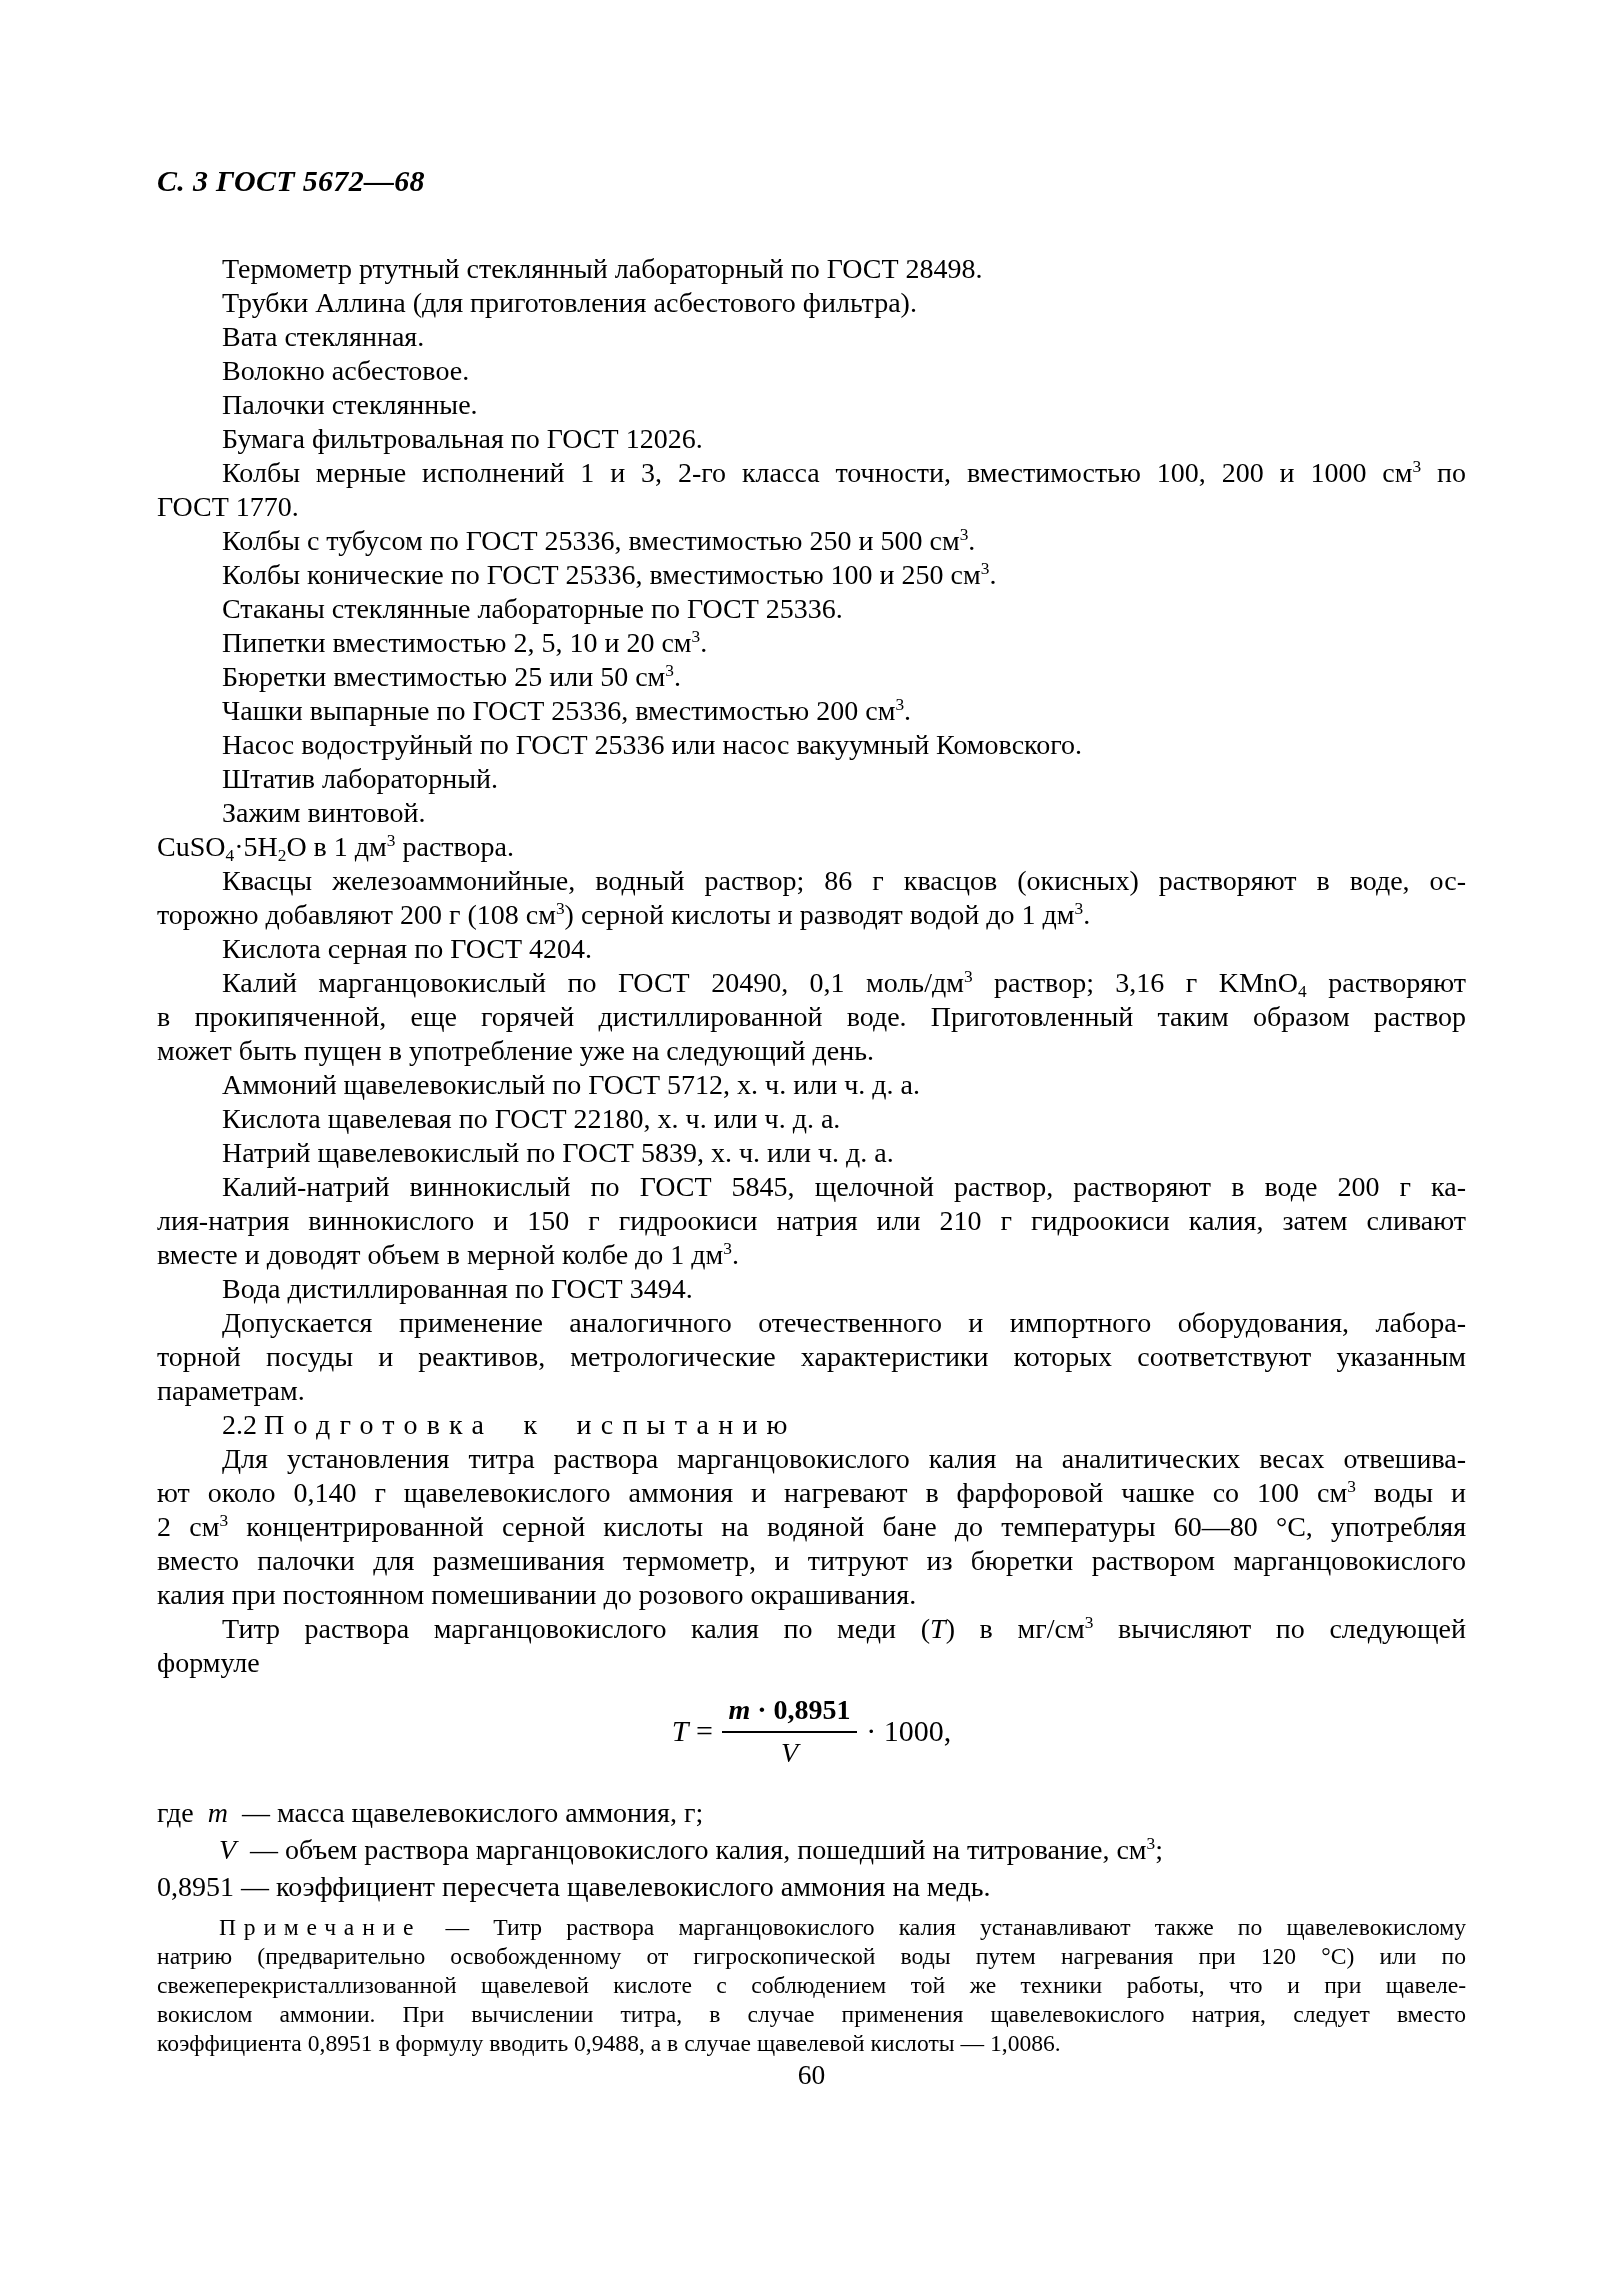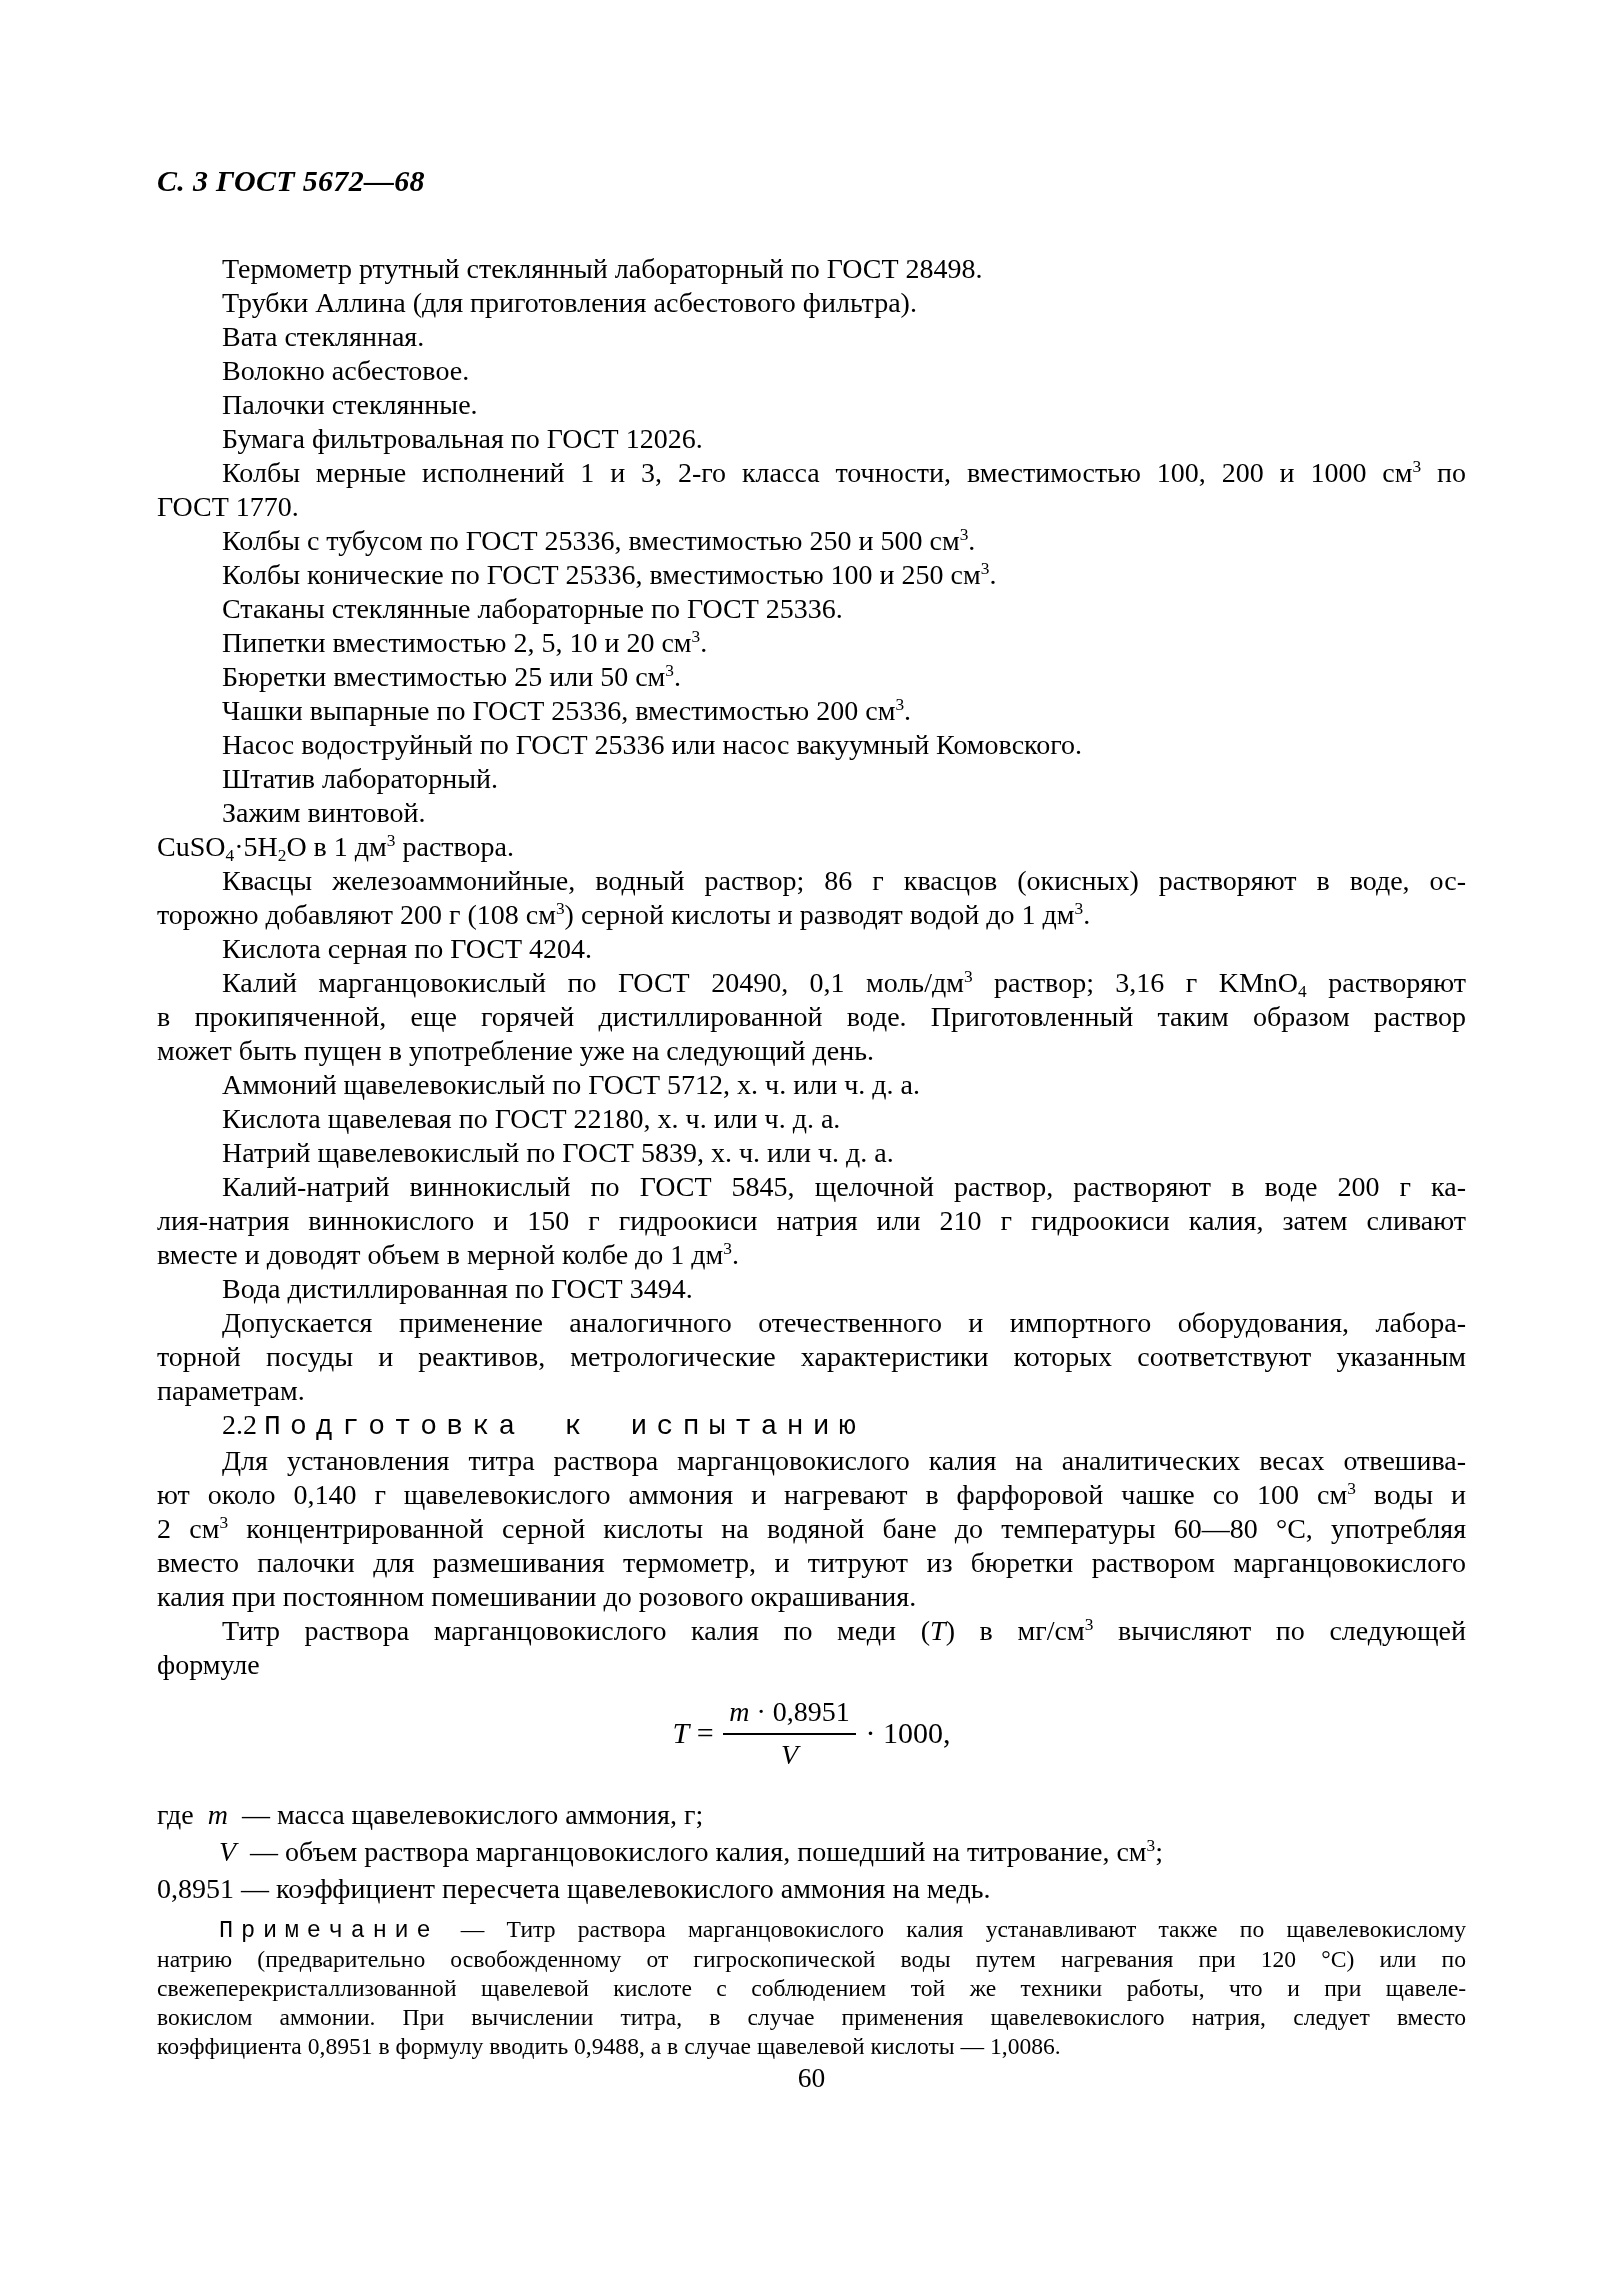--- a/index.html
+++ b/index.html
@@ -51,40 +51,40 @@
     top: -0.55em;
     line-height: 0;
   }
   .line sub {
     font-size: 0.62em;
     vertical-align: baseline;
     position: relative;
     top: 0.28em;
     line-height: 0;
   }
-  .sprd { letter-spacing: 0.33em; word-spacing: 0.5em; font-family: Liberation Mono, monospace; }
+  .sprd { letter-spacing: 0.33em; word-spacing: 0.5em; }
   .formula-block {
     margin-top: 11.8px;
     margin-bottom: 23px;
     display: flex;
     justify-content: center;
     align-items: center;
     gap: 9.2px;
     font-size: 30px;
     height: 79px;
   }
   .formula-block i { font-family: "Liberation Serif", serif; }
   .frac {
     display: inline-flex;
     flex-direction: column;
     text-align: center;
     font-size: 28px;
     vertical-align: middle;
   }
-  .frac .num { padding: 0 6.5px 5.2px 6.5px; }
+  .frac .num { padding: 0 6.5px 5.2px 6.5px; font-weight: bold; }
   .frac .den { border-top: 2.6px solid #000; padding: 3.9px 6.5px 0 6.5px; }
   .page-number {
     margin-top: 0;
     text-align: center;
     font-size: 27.5px;
     line-height: 33px;
   }
 </style>
 </head>
 <body>

